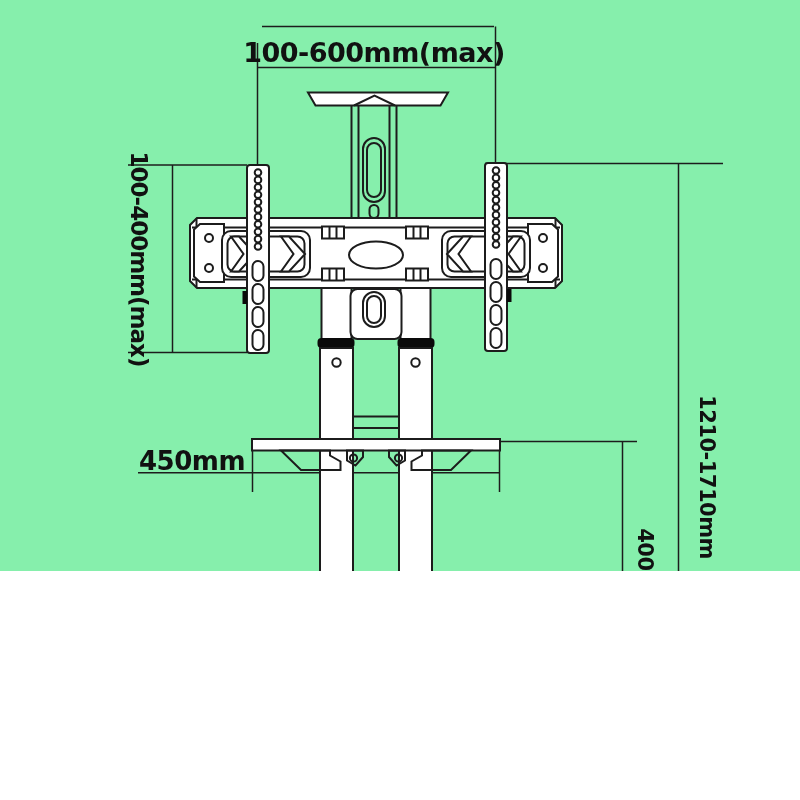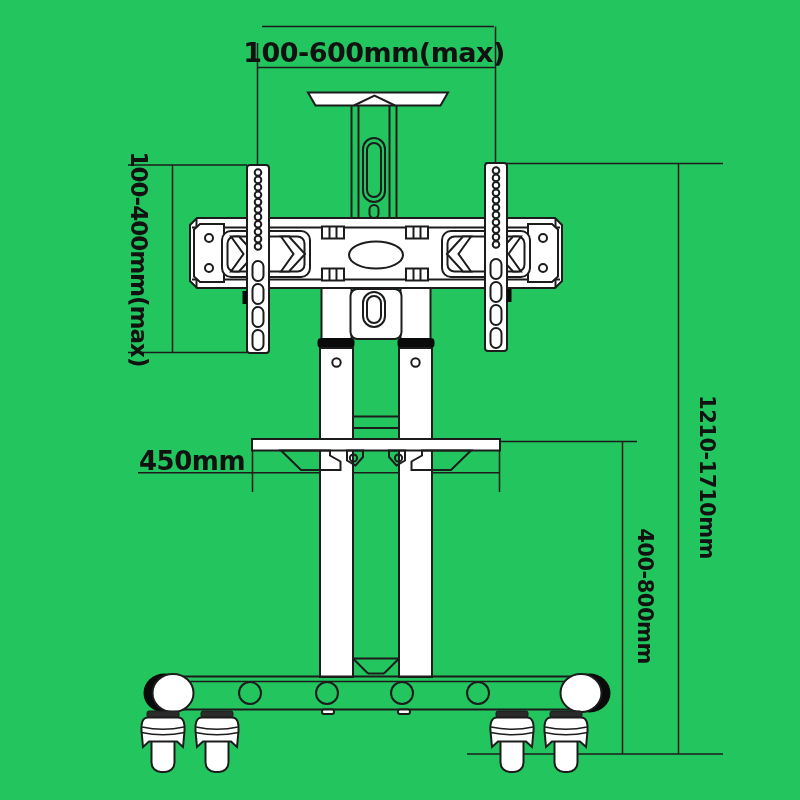--- a/index.html
+++ b/index.html
@@ -1,16 +1,16 @@
 <!DOCTYPE html>
 <html><head>
 <meta charset="utf-8">
 <style>
   html,body{margin:0;padding:0;background:#fff;}
-  #stage{width:800px;height:800px;background:#22c55e;position:relative;overflow:hidden;}
+  #stage{width:800px;height:571px;background:#86efac;position:relative;overflow:hidden;}
   svg{display:block;}
   .ln{stroke:#1c1c1c;stroke-width:2;fill:none;stroke-linecap:butt;stroke-linejoin:miter;}
   .thin{stroke:#1c1c1c;stroke-width:1.5;fill:none;}
   .wf{fill:#ffffff;stroke:#1c1c1c;stroke-width:2;stroke-linejoin:miter;}
   .bk{fill:#0a0a0a;stroke:none;}
   .dk{fill:#2b2b2b;stroke:#1c1c1c;stroke-width:1;}
   text.lbl{font-family:"DejaVu Sans","Liberation Sans",sans-serif;font-weight:bold;fill:#111;}
 </style>
 </head>
 <body>

